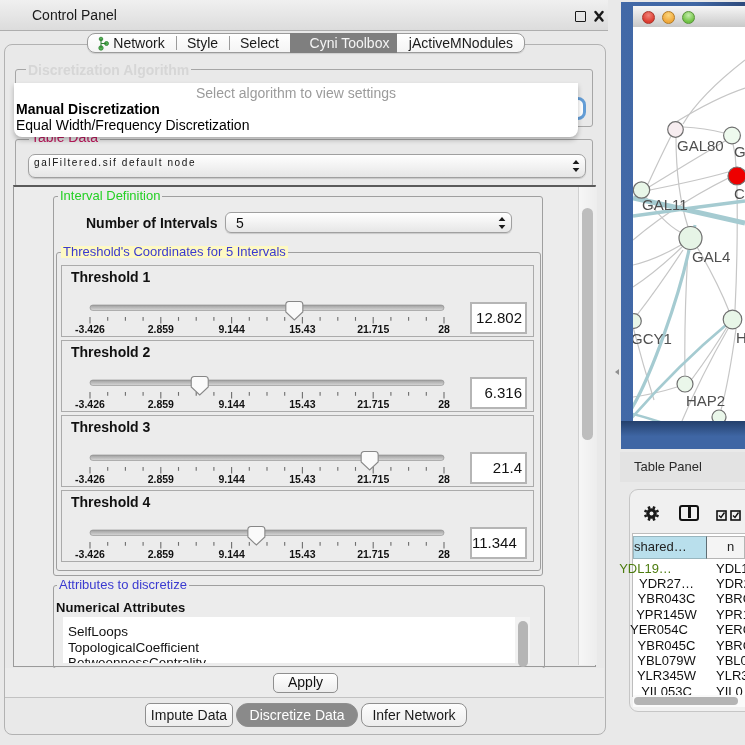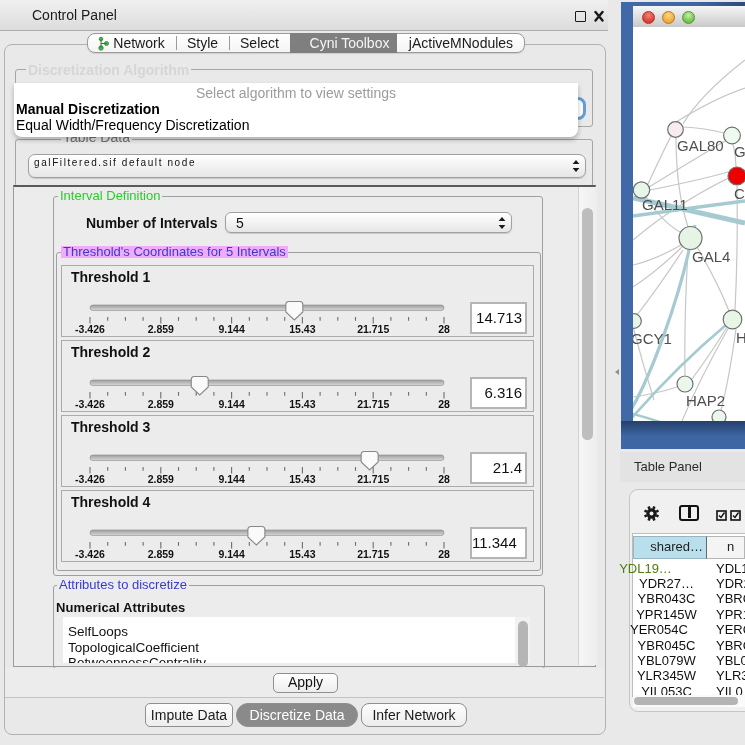--- a/index.html
+++ b/index.html
@@ -38,21 +38,21 @@
   </div>
 
 <div class="abs" style="left:4px;top:44px;width:600px;height:689px;border:1px solid #b2b2b2;border-radius:8px;background:#e9e9e9;"></div>
 
 <div class="grp" style="left:15px;top:69px;width:576px;height:56px;"></div>
 <div class="gtitle" style="left:26px;top:64px;color:#d6d6d6;font-weight:bold;">Discretization Algorithm</div>
 
 <div class="abs" style="left:560px;top:97px;width:26px;height:23px;box-sizing:border-box;border:3px solid #639dd6;border-radius:8px;background:#fff;"></div>
 
 <div class="grp" style="left:15px;top:139px;width:576px;height:46px;"></div>
-<div class="gtitle" style="left:29px;top:131px;color:#737373;margin-left:32px;">Table Data</div>
+<div class="gtitle" style="left:29px;top:131px;color:#be185d;">Table Data</div>
 
 <div class="abs" style="left:28px;top:154px;width:556px;height:22px;border:1px solid #a0a0a0;border-radius:7px;background:linear-gradient(#ffffff,#e6e6e6);box-shadow:0 1px 1px rgba(0,0,0,.15);">
   <div class="abs" style="left:5px;top:2px;font-size:10px;letter-spacing:1.6px;color:#111;">galFiltered.sif default node</div>
   <svg class="abs" style="right:5px;top:5px;" width="8" height="12" viewBox="0 0 8 12">
     <path d="M4 0 L7.4 4 L0.6 4 Z" fill="#1a1a1a"></path>
       <path d="M4 12 L7.4 8 L0.6 8 Z" fill="#1a1a1a"></path>
   </svg>
 </div>
 
 <div class="abs" style="left:13px;top:185px;width:583px;height:482px;border-top:2px solid #5a5a5a;border-left:1px solid #9a9a9a;border-right:1px solid #9a9a9a;border-bottom:1px solid #9a9a9a;background:#ececec;box-sizing:border-box;"></div>
@@ -66,21 +66,21 @@
 <div class="abs" style="left:86px;top:215px;font-weight:bold;font-size:14px;">Number of Intervals</div>
 <div class="abs" style="left:225px;top:212px;width:287px;height:21px;border:1px solid #a0a0a0;border-radius:6px;background:linear-gradient(#ffffff,#e6e6e6);box-sizing:border-box;box-shadow:0 1px 1px rgba(0,0,0,.15);">
   <div class="abs" style="left:10px;top:2px;font-size:14px;">5</div>
   <svg class="abs" style="right:5px;top:4px;" width="8" height="12" viewBox="0 0 8 12">
     <path d="M4 0 L7.4 4 L0.6 4 Z" fill="#1a1a1a"></path>
       <path d="M4 12 L7.4 8 L0.6 8 Z" fill="#1a1a1a"></path>
   </svg>
 </div>
 
 <div class="grp" style="left:56px;top:252px;width:483px;height:317px;border-color:#9f9f9f;"></div>
-<div class="gtitle" style="left:61px;top:246px;color:#3a3ad0;font-size:13px;background:#f0abfc;">Threshold's Coordinates for 5 Intervals</div>
+<div class="gtitle" style="left:61px;top:246px;color:#3a3ad0;font-size:13px;background:#fef9c3;">Threshold's Coordinates for 5 Intervals</div>
 
 <div id="sliders"></div>
 
 <div class="grp" style="left:53px;top:585px;width:490px;height:82px;border-color:#9f9f9f;"></div>
 <div class="gtitle" style="left:57px;top:579px;color:#3a3ad0;font-size:13px;background:#ececec;">Attributes to discretize</div>
 <div class="abs" style="left:56px;top:600px;font-weight:bold;font-size:13px;letter-spacing:0.1px;">Numerical Attributes</div>
 <div class="abs" style="left:63px;top:617px;width:467px;height:46px;background:#fff;overflow:hidden;">
   <div style="padding:7px 0 0 5px;line-height:15.5px;font-size:13.5px;color:#111;">SelfLoops<br>TopologicalCoefficient<br>BetweennessCentrality</div>
 </div>
 <div class="abs" style="left:515px;top:617px;width:15px;height:46px;background:#f2f2f2;"></div>
@@ -192,21 +192,21 @@
         <line x1="364.3" y1="21" x2="364.3" y2="24.8" stroke="#6e6e6e" stroke-width="1.1"></line>
         <line x1="382" y1="21" x2="382" y2="27.5" stroke="#6e6e6e" stroke-width="1.1"></line>
         <text x="28" y="37" font-size="10.5" font-weight="bold" letter-spacing="0" font-family="Liberation Sans" fill="#111" text-anchor="middle">-3.426</text>
         <text x="98.8" y="37" font-size="10.5" font-weight="bold" letter-spacing="0" font-family="Liberation Sans" fill="#111" text-anchor="middle">2.859</text>
         <text x="169.6" y="37" font-size="10.5" font-weight="bold" letter-spacing="0" font-family="Liberation Sans" fill="#111" text-anchor="middle">9.144</text>
         <text x="240.4" y="37" font-size="10.5" font-weight="bold" letter-spacing="0" font-family="Liberation Sans" fill="#111" text-anchor="middle">15.43</text>
         <text x="311.2" y="37" font-size="10.5" font-weight="bold" letter-spacing="0" font-family="Liberation Sans" fill="#111" text-anchor="middle">21.715</text>
         <text x="382" y="37" font-size="10.5" font-weight="bold" letter-spacing="0" font-family="Liberation Sans" fill="#111" text-anchor="middle">28</text>
         <path transform="translate(223.8278177305416,5.5)" d="M3 0 h11 a3 3 0 0 1 3 3 v7.5 l-8.5 8 l-8.5 -8 v-7.5 a3 3 0 0 1 3 -3 z" fill="#fafafa" stroke="#878787" stroke-width="1.1"></path>
       </svg>
-      <div class="abs" style="left:408px;top:36px;width:57px;height:32px;background:#fff;border:2px solid #b5b5b5;box-sizing:border-box;text-align:right;line-height:28px;font-size:15px;padding-right:3px;">14.713</div>
+      <div class="abs" style="left:408px;top:36px;width:57px;height:32px;background:#fff;border:2px solid #b5b5b5;box-sizing:border-box;text-align:right;line-height:28px;font-size:15px;padding-right:3px;">12.802</div>
     </div>
     <div class="abs" style="left:61px;top:340px;width:473px;height:72px;border:1px solid #ababab;background:#ececec;box-sizing:border-box;">
       <div class="abs" style="left:9px;top:3px;font-weight:bold;font-size:14px;">Threshold 2</div>
       <svg class="abs" style="left:0;top:30px;" width="473" height="42" viewBox="0 0 473 42">
         <defs>
           <linearGradient id="tr1" x1="0" y1="0" x2="0" y2="1">
             <stop offset="0" stop-color="#9e9e9e"></stop>
             <stop offset="1" stop-color="#d8d8d8"></stop>
           </linearGradient>
         </defs>
@@ -354,21 +354,21 @@
       <rect x="1" y="1" width="9" height="9" fill="none" stroke="#111" stroke-width="1.6"></rect>
       <path d="M3 5.5 L5 7.5 L8.5 2.5" stroke="#111" stroke-width="1.4" fill="none"></path>
     </svg>
     <svg class="abs" style="left:730px;top:510px;" width="11" height="11" viewBox="0 0 11 11">
       <rect x="1" y="1" width="9" height="9" fill="none" stroke="#111" stroke-width="1.6"></rect>
       <path d="M3 5.5 L5 7.5 L8.5 2.5" stroke="#111" stroke-width="1.4" fill="none"></path>
     </svg>
   </div>
 <div>
     <div class="abs" style="left:632px;top:533px;width:113px;height:164px;background:#fff;border:1px solid #bdbdbd;border-right:none;box-sizing:border-box;overflow:hidden;"></div>
-    <div class="abs" style="left:633px;top:536px;width:74px;height:23px;background:#b9dfec;border:1px solid #98b6bf;border-right:1.5px solid #5f6d73;box-sizing:border-box;text-align:right;padding-right:3px;line-height:20px;font-size:13px;color:#222;">shared…</div>
+    <div class="abs" style="left:633px;top:536px;width:74px;height:23px;background:#b9dfec;border:1px solid #98b6bf;border-right:1.5px solid #5f6d73;box-sizing:border-box;text-align:left;padding-right:3px;line-height:20px;font-size:13px;color:#222;">shared…</div>
     <div class="abs" style="left:707px;top:536px;width:38px;height:23px;background:#f4f4f4;border:1px solid #b5b5b5;border-left:none;box-sizing:border-box;line-height:20px;font-size:13px;color:#222;padding-left:20px;">n</div>
     <div class="abs" style="left:609px;top:560.5px;width:73px;height:15px;text-align:center;font-size:13px;line-height:15px;color:#4d7c0f;">YDL19…</div>
     <div class="abs" style="left:716px;top:560.5px;width:30px;height:15px;font-size:13px;line-height:15px;color:#111;overflow:hidden;">YDL1</div>
     <div class="abs" style="left:630px;top:575.9px;width:73px;height:15px;text-align:center;font-size:13px;line-height:15px;color:#111;">YDR27…</div>
     <div class="abs" style="left:716px;top:575.9px;width:30px;height:15px;font-size:13px;line-height:15px;color:#111;overflow:hidden;">YDR2</div>
     <div class="abs" style="left:630px;top:591.3px;width:73px;height:15px;text-align:center;font-size:13px;line-height:15px;color:#111;">YBR043C</div>
     <div class="abs" style="left:716px;top:591.3px;width:30px;height:15px;font-size:13px;line-height:15px;color:#111;overflow:hidden;">YBRC</div>
     <div class="abs" style="left:630px;top:606.7px;width:73px;height:15px;text-align:center;font-size:13px;line-height:15px;color:#111;">YPR145W</div>
     <div class="abs" style="left:716px;top:606.7px;width:30px;height:15px;font-size:13px;line-height:15px;color:#111;overflow:hidden;">YPR1</div>
     <div class="abs" style="left:630px;top:622.1px;width:73px;height:15px;text-align:left;font-size:13px;line-height:15px;color:#111;">YER054C</div>

